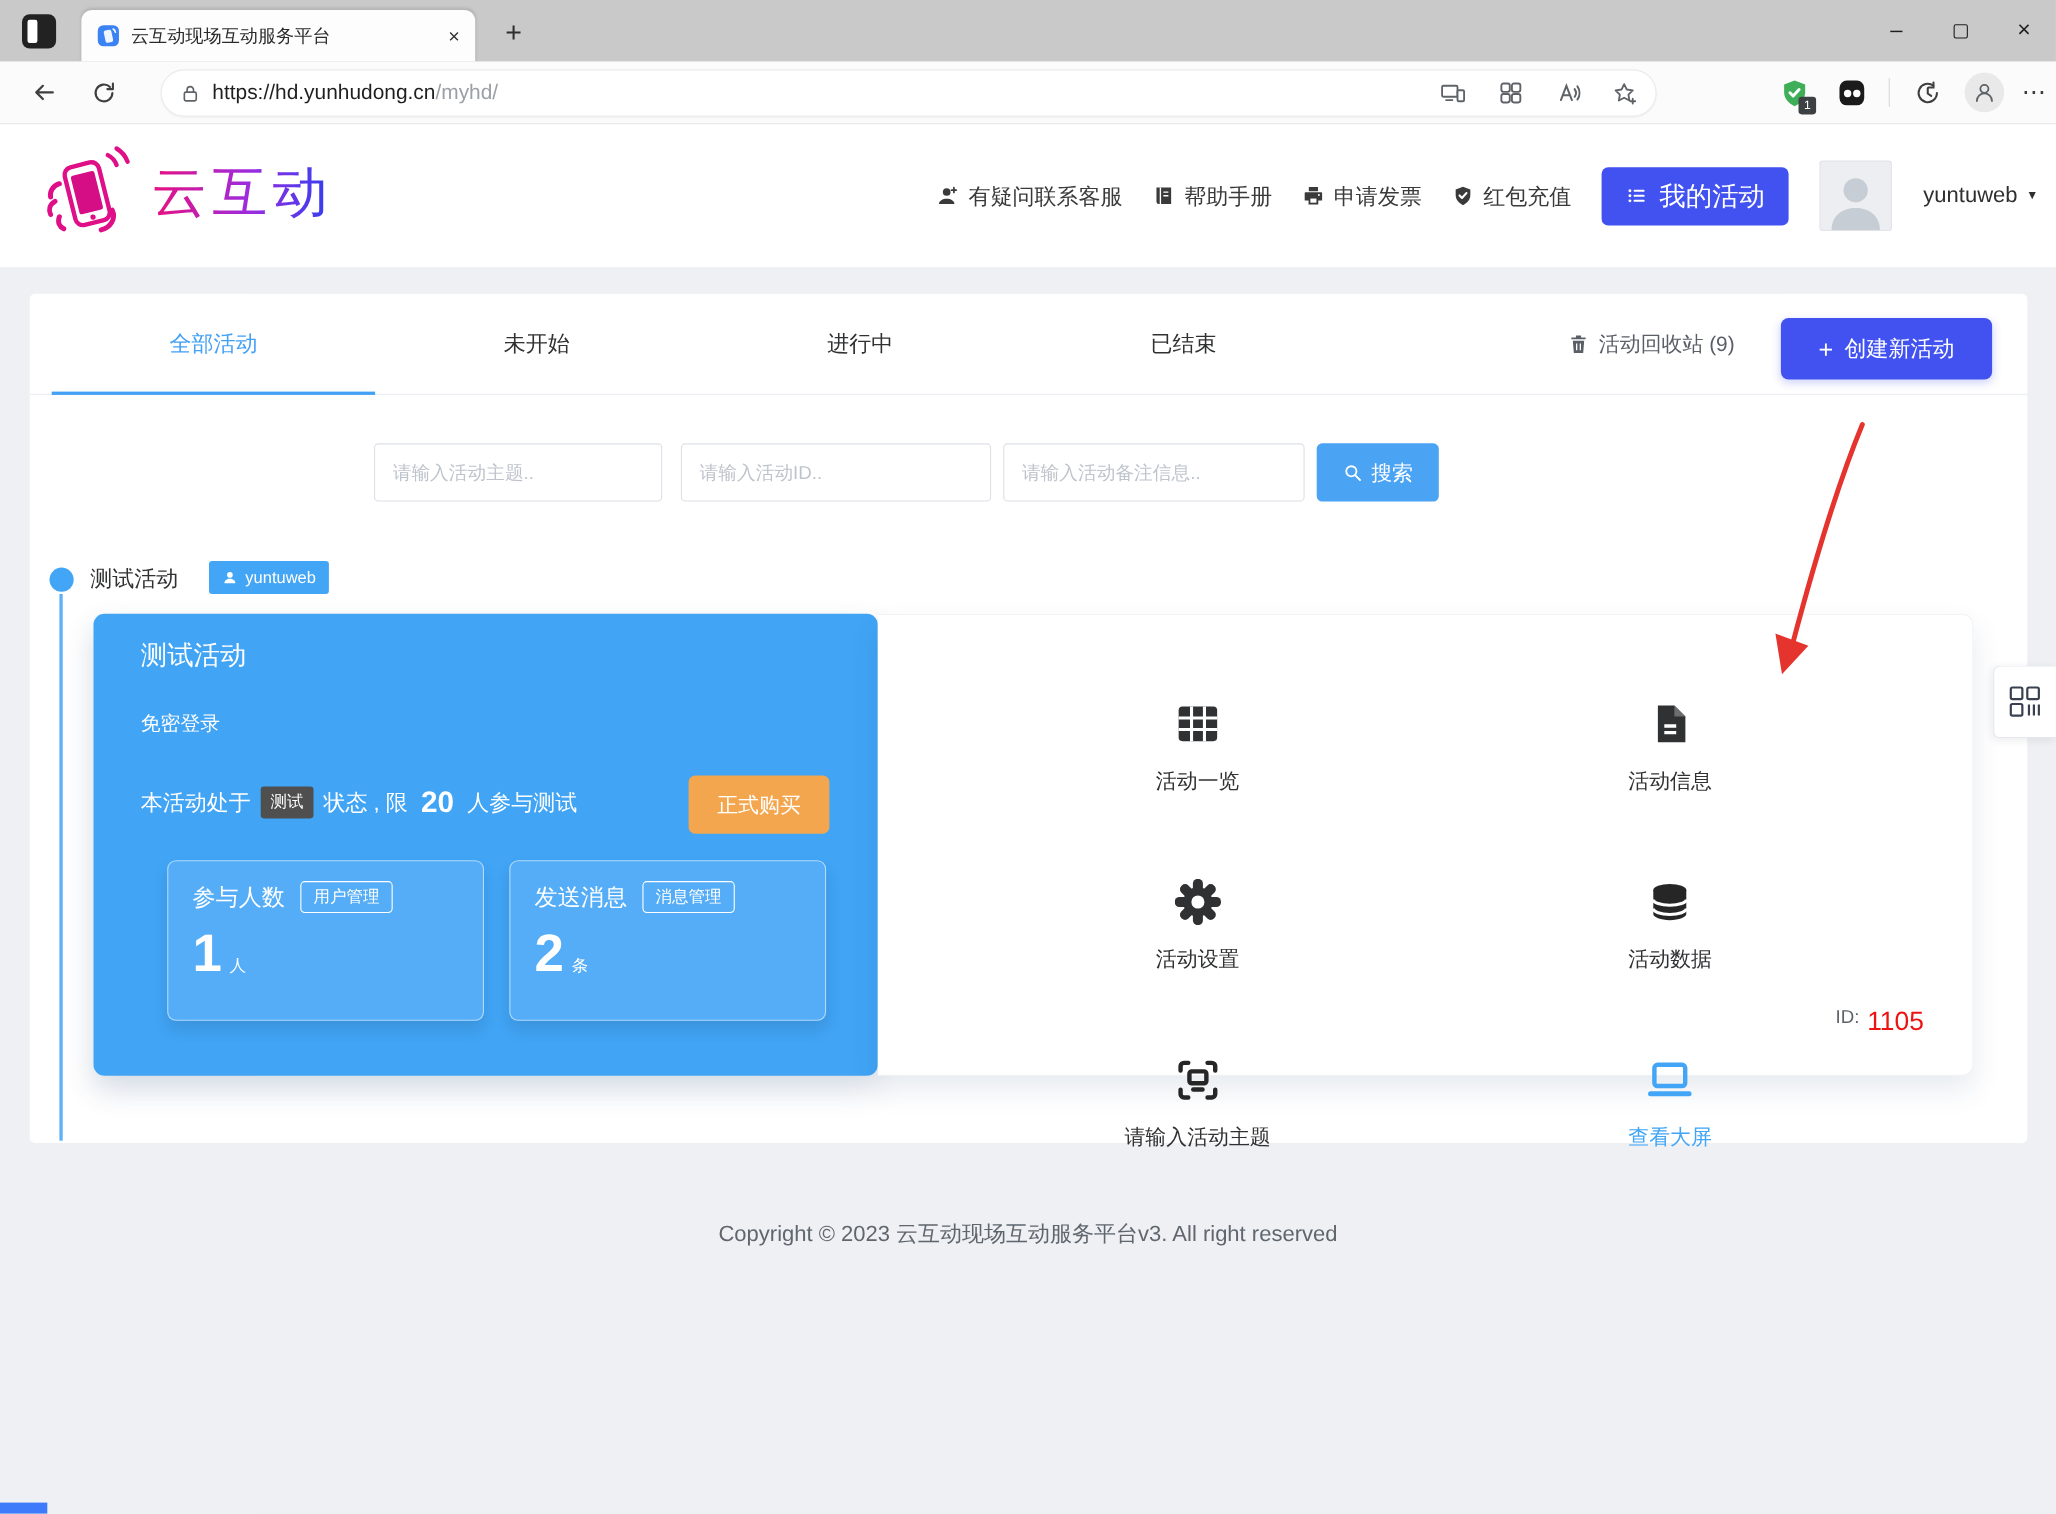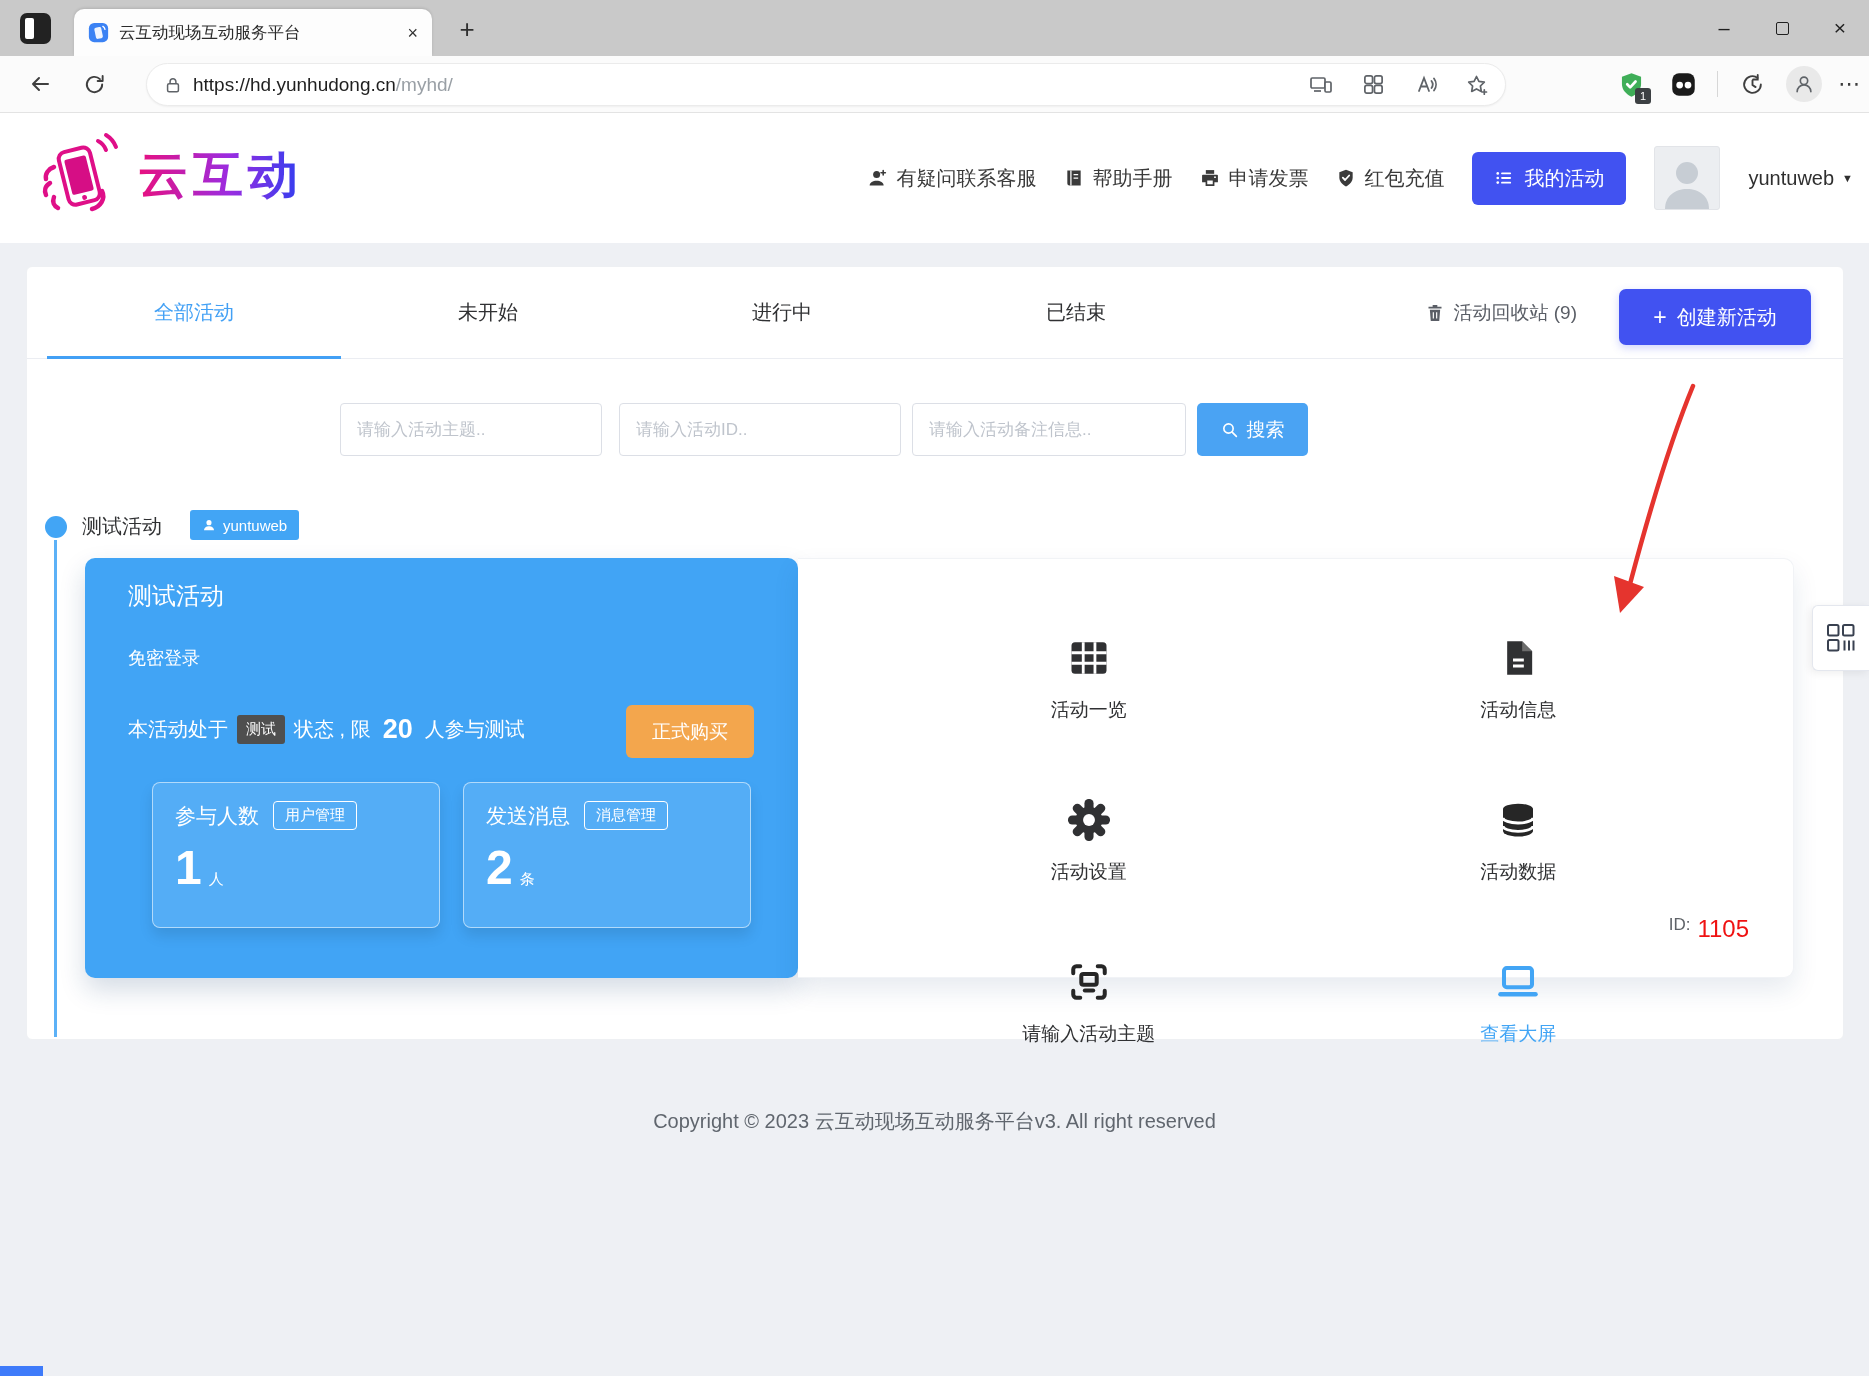--- a/index.html
+++ b/index.html
@@ -44,28 +44,28 @@
   #ext-area .ic { width:36px; height:36px; display:flex; align-items:center; justify-content:center; cursor:pointer; position:relative; }
   #shield-badge { position:absolute; right:-2px; bottom:-2px; min-width:16px; height:16px; background:#3c4043; color:#fff;
     font-size:11px; border-radius:3px; display:flex; align-items:center; justify-content:center; padding:0 3px; }
   .vdiv { width:1px; height:26px; background:#d7d7d7; }
   #profile-btn { width:36px; height:36px; border-radius:50%; background:#e9e9e9; display:flex; align-items:center; justify-content:center; cursor:pointer; }
   #more-btn { font-size:22px; color:#3c3c3c; letter-spacing:1px; cursor:pointer; }
 
   
   #siteheader { position:absolute; left:0; top:113px; width:1869px; height:130px; background:#fff; }
   #logo { position:absolute; left:32px; top:14px; display:flex; align-items:center; gap:10px; cursor:pointer; }
-  #logo-text { font-size:50px; font-weight:700; letter-spacing:5px; color:#a315c9; }
+  #logo-text { font-size:50px; font-weight:400; letter-spacing:5px; color:#a315c9; }
   @supports (-webkit-background-clip: text) {
     #logo-text { background:linear-gradient(90deg,#e8107f 0%, #9b2ce0 55%, #2f3ff0 100%);
       -webkit-background-clip:text; background-clip:text; -webkit-text-fill-color:transparent; }
   }
   #header-right { position:absolute; right:16px; top:0; height:100%; display:flex; align-items:center; gap:28px; }
   .nav-item { display:flex; align-items:center; gap:8px; font-size:20px; color:#3a3a3a; cursor:pointer; white-space:nowrap; }
-  #my-activities { height:53px; background:#4152f1; color:#fff; border:none; border-radius:6px; font-size:20px;
+  #my-activities { height:53px; background:#4152f1; color:#fff; border:none; border-radius:6px; font-size:24px;
     display:flex; align-items:center; gap:10px; padding:0 22px; cursor:pointer; font-family:inherit; }
   #avatar { width:66px; height:64px; background:#eceef1; border:1px solid #e2e4e8; border-radius:3px; overflow:hidden;
     display:flex; align-items:flex-end; justify-content:center; cursor:pointer; }
   #user-cluster { display:flex; align-items:center; gap:8px; cursor:pointer; }
   #user-name { font-size:20px; color:#2f2f2f; }
   #user-caret { font-size:11px; color:#2f2f2f; }
 
   
   #page-bg { position:absolute; left:0; top:243px; width:1869px; height:1133px; background:#eef0f4; }
   #content-card { position:absolute; left:26px; top:266px; width:1818px; height:774px; background:#fff;

